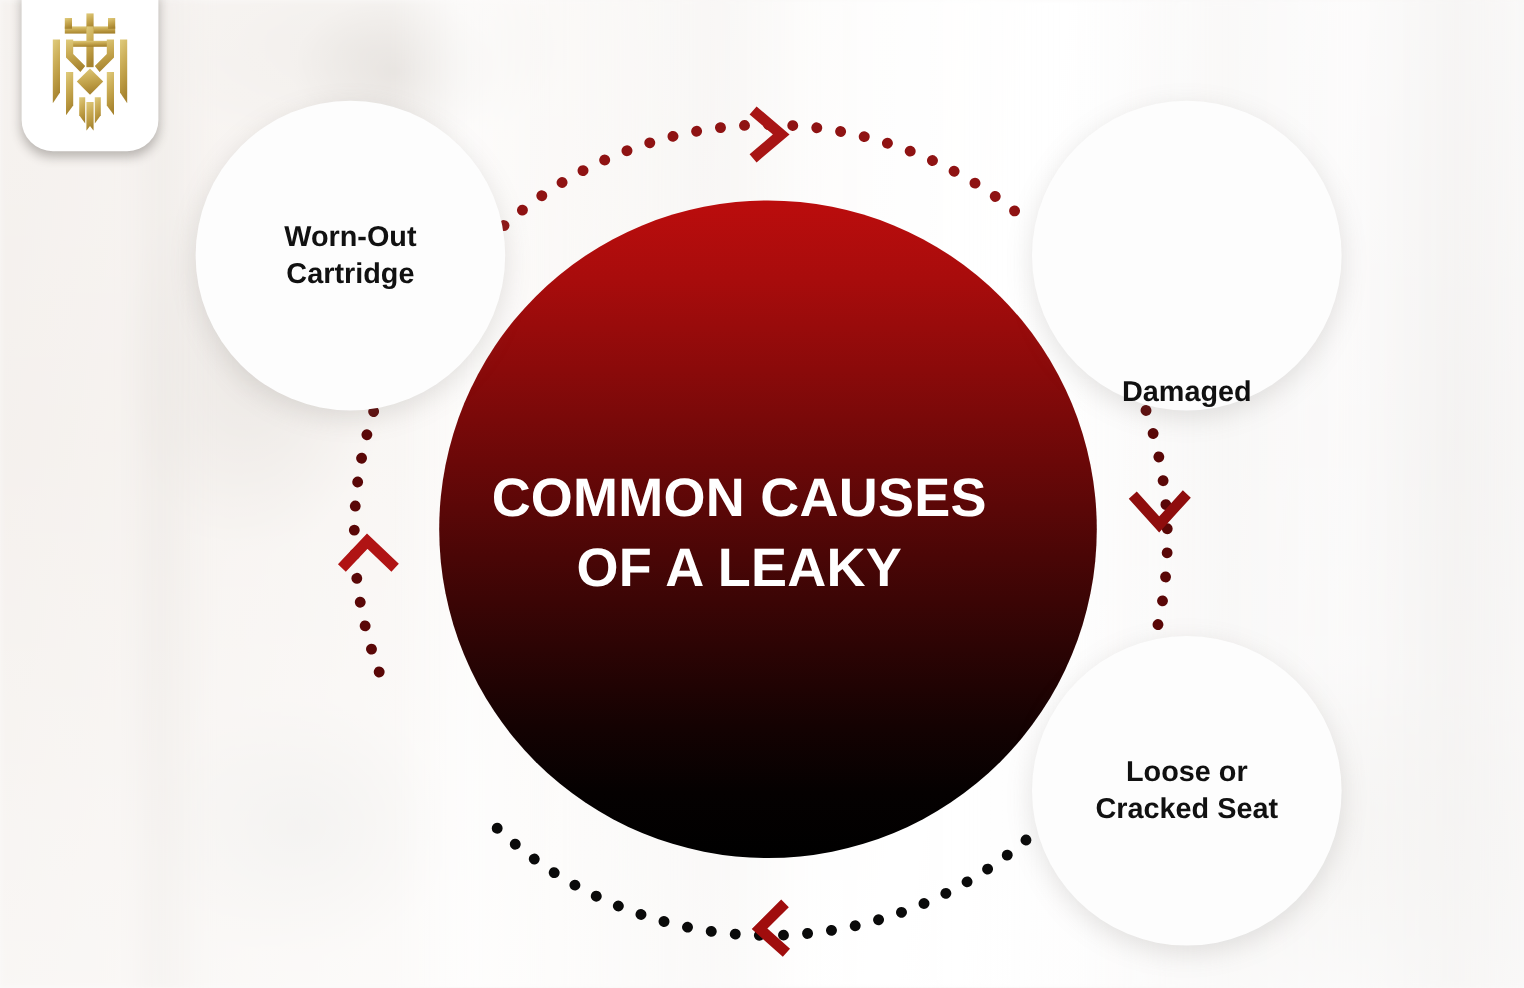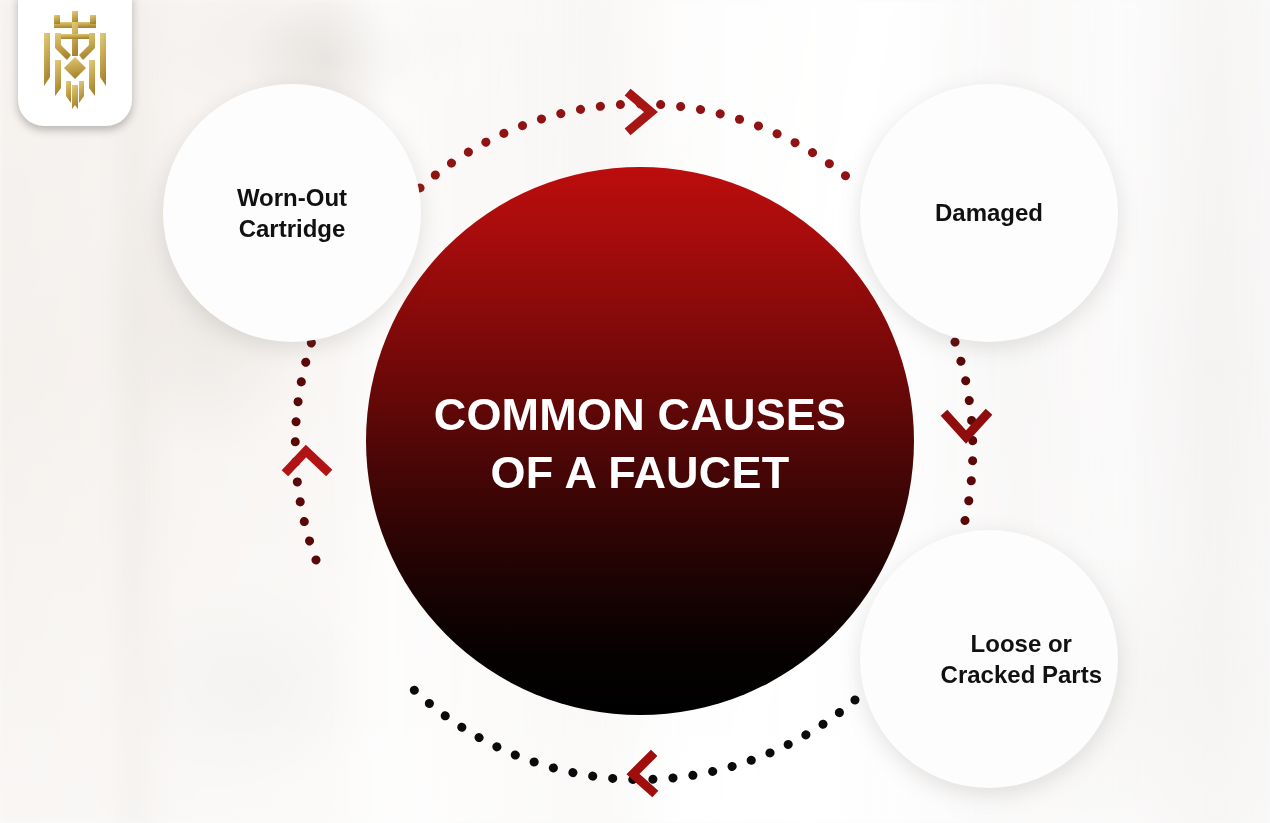--- a/index.html
+++ b/index.html
@@ -78,21 +78,21 @@
         #bb0d0d 0%,
         #a80c0c 12%,
         #8a0a0a 26%,
         #6a0808 40%,
         #4a0606 54%,
         #2c0404 68%,
         #140202 80%,
         #050101 90%,
         #000000 100%);
     z-index:20;
-    display:flex; align-items:center; justify-content:center;
+    display:flex; align-items:center; justify-content:flex-start;
   }
   .center-title {
     color:#ffffff;
     font-size:45px;
     font-weight:bold;
     line-height:1.30;
     text-align:center;
     letter-spacing:0.2px;
     width:500px;
     margin-top:6px;
@@ -113,23 +113,23 @@
     text-align:center;
     color:#111111;
     font-size:24px;
     font-weight:bold;
     line-height:1.30;
     padding:0 16px;
   }
   .node-label span { display:block; white-space:nowrap; }
 
   #node-tl { left:163px;  top:84px;  }
-  #node-tr { left:860px;  top:84px;  }
+  #node-tr { left:860px;  top:84px;align-items:flex-end;  }
   #node-bl { left:152px;  top:530px; }
-  #node-br { left:860px;  top:530px;justify-content:flex-end; }
+  #node-br { left:860px;  top:530px; }
 
   
   .arcs { position:absolute; inset:0; z-index:10; }
   .arcs svg { position:absolute; inset:0; }
   .chev { z-index:25; }
 </style>
 </head>
 <body>
 
 <div id="stage">
@@ -155,42 +155,42 @@
 
       <polyline class="chev" points="651,756 633,774 652,791" fill="none" stroke="#a00d0d" stroke-width="9" stroke-linecap="square" stroke-linejoin="miter"></polyline>
 
       <polyline class="chev" points="288,470 306,451 326,470" fill="none" stroke="#b01414" stroke-width="9" stroke-linecap="square" stroke-linejoin="miter"></polyline>
     </svg>
   </div>
 
   <div class="center-disc">
     <div class="center-title">
       <span>COMMON CAUSES</span>
-      <span>OF A FAUCET</span>
+      <span>OF A LEAKY</span>
     </div>
   </div>
 
   <div class="node" id="node-tl">
     <div class="node-label">
       <span>Worn-Out</span>
       <span>Cartridge</span>
     </div>
   </div>
 
   <div class="node" id="node-tr">
     <div class="node-label">
       <span>Damaged</span>
     </div>
   </div>
 
 
   <div class="node" id="node-br">
     <div class="node-label">
       <span>Loose or</span>
-      <span>Cracked Parts</span>
+      <span>Cracked Seat</span>
     </div>
   </div>
 
   <div class="logo-card">
     <svg width="78" height="98" viewBox="0 0 78 98">
       <defs>
         <linearGradient id="goldg" x1="0" y1="0" x2="0.2" y2="1">
           <stop offset="0%" stop-color="#e0cc7e"></stop>
           <stop offset="38%" stop-color="#cdb05a"></stop>
           <stop offset="70%" stop-color="#bb9a42"></stop>

